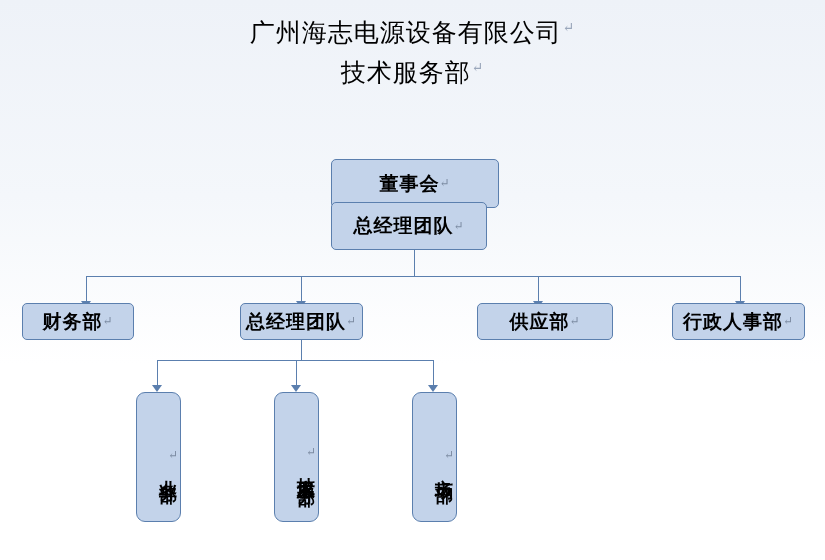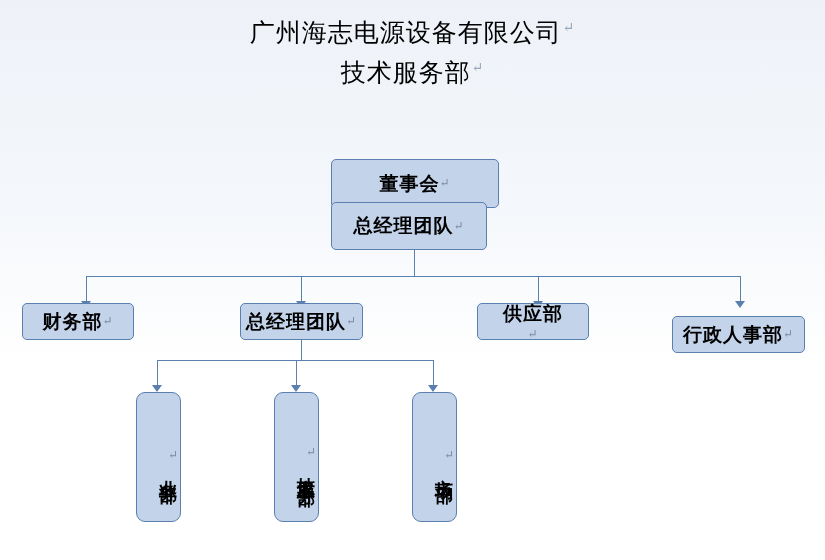--- a/index.html
+++ b/index.html
@@ -130,26 +130,26 @@
   <div class="node" style="left:22px; top:303px; width:112px; height:37px;">
     <span>财务部</span>
       <span class="mark">↵</span>
   </div>
 
   <div class="node" style="left:240px; top:303px; width:123px; height:37px;">
     <span>总经理团队</span>
       <span class="mark">↵</span>
   </div>
 
-  <div class="node" style="left:477px; top:303px; width:112px; height:37px;flex-direction:column;">
+  <div class="node" style="left:477px; top:303px; width:136px; height:37px;">
     <span>供应部</span>
       <span class="mark">↵</span>
   </div>
 
-  <div class="node" style="left:672px; top:316px; width:133px; height:37px;">
+  <div class="node" style="left:672px; top:303px; width:133px; height:37px;">
     <span>行政人事部</span>
       <span class="mark">↵</span>
   </div>
 
   <div class="node vertical" style="left:136px; top:392px; width:45px; height:130px;">
     <span class="mark">↵</span>
       <span>业务部</span>
   </div>
 
   <div class="node vertical" style="left:274px; top:392px; width:45px; height:130px;">

